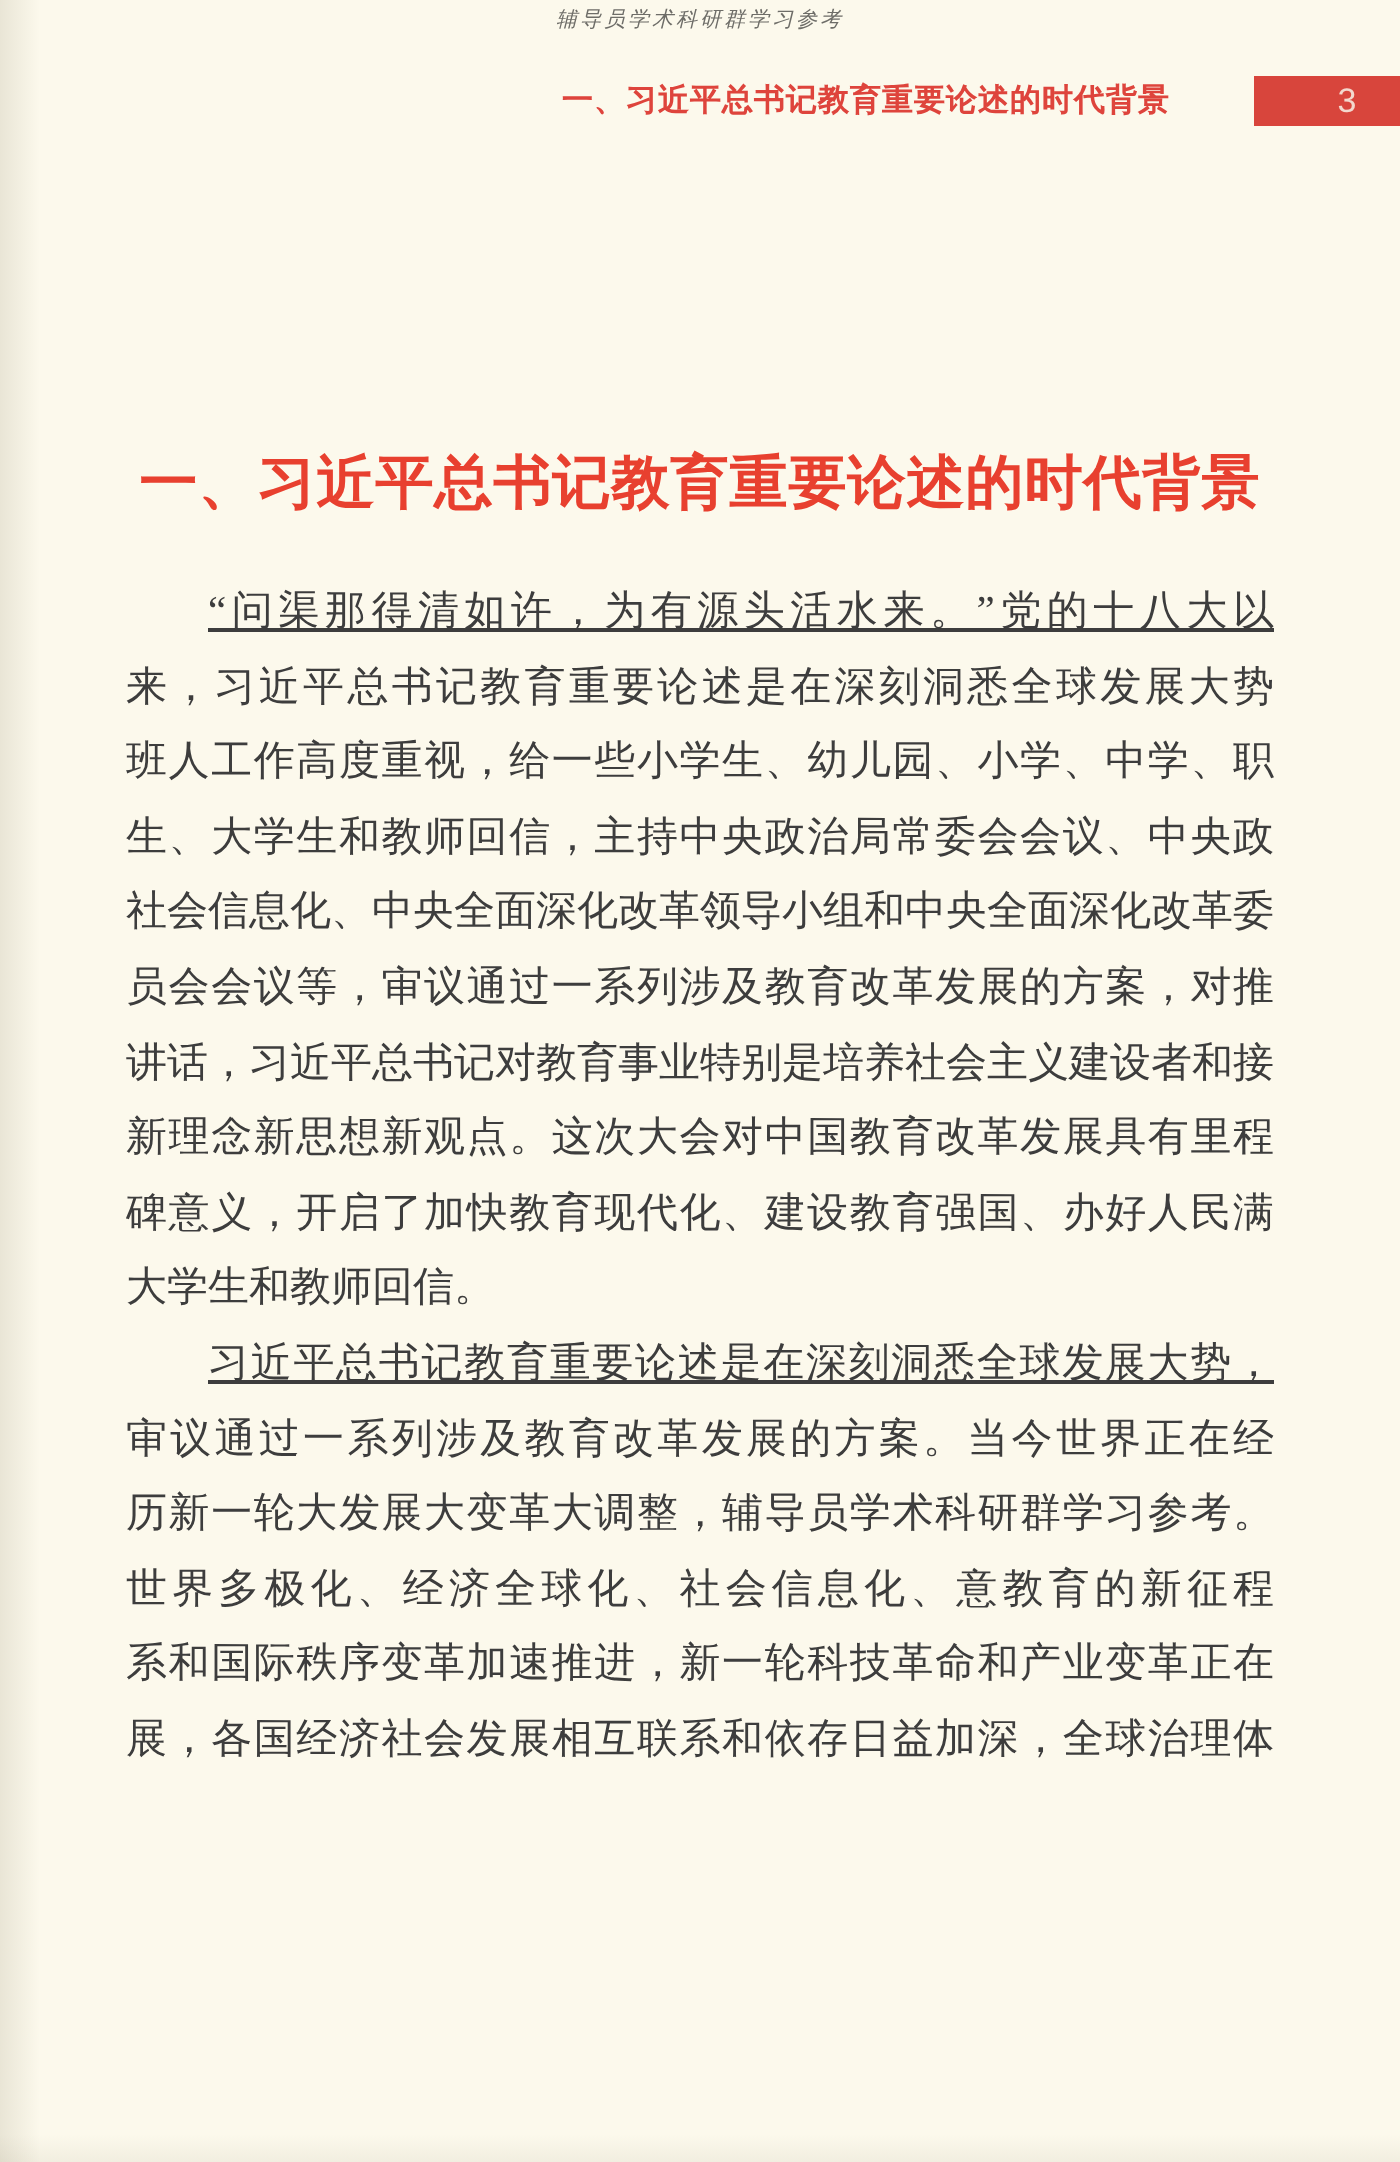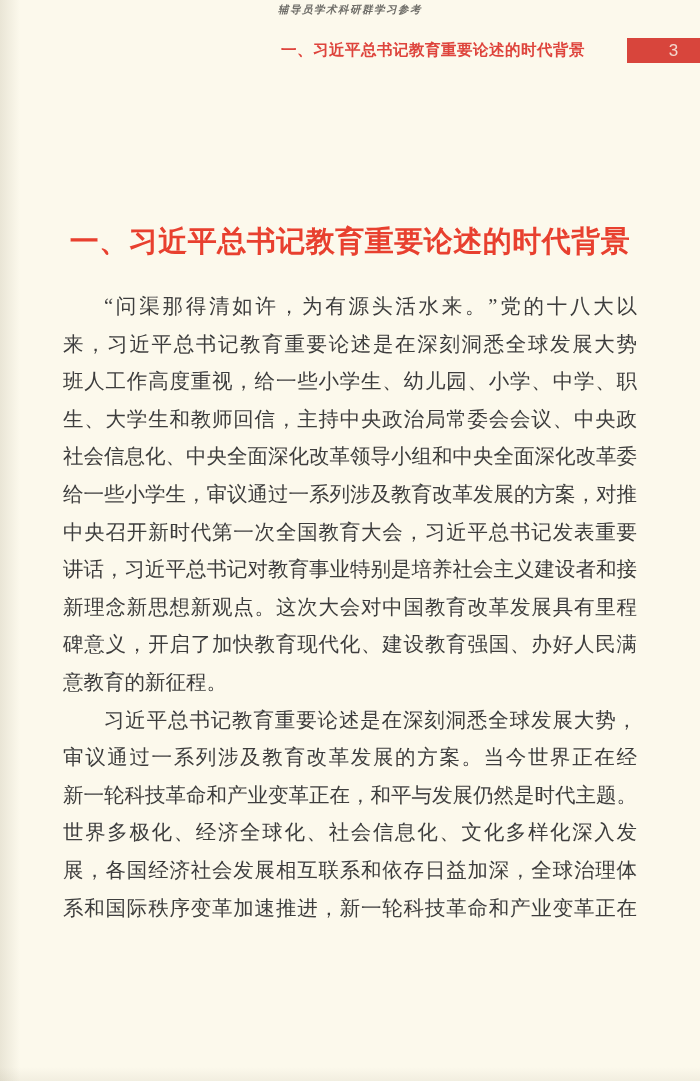--- a/index.html
+++ b/index.html
@@ -22,21 +22,20 @@
     pointer-events:none;
   }
   .top-note{
     position:absolute;top:3px;left:0;right:0;
     text-align:center;
     font-family:"DejaVu Serif",serif;
     font-style:italic;
     font-size:10.5px;
     letter-spacing:1.5px;
     color:var(--note-gray,#6e6d68);
-    font-weight:bold;
   }
   .running-header{
     position:absolute;top:37px;right:0;
     display:flex;align-items:center;height:26px;
   }
   .rh-title{
     font-family:"Liberation Sans",sans-serif;
     font-size:15.5px;font-weight:600;
     letter-spacing:.5px;
     color:var(--header-red,#de443c);
@@ -68,20 +67,21 @@
     font-size:20.5px;
     line-height:37.6px;
     letter-spacing:0;
   }
   .line.fill{
     text-align:justify;
     text-align-last:justify;
   }
   .line.indent{
     text-indent:41px;
+    text-decoration:underline;
   }
 </style>
 </head>
 <body>
 
 <div class="page">
 
   <div class="top-note">辅导员学术科研群学习参考</div>
 
   <div class="running-header">
@@ -92,27 +92,26 @@
   </div>
 
   <h1 class="chapter-title">一、习近平总书记教育重要论述的时代背景</h1>
 
   <main class="body-text">
       <div class="line indent fill">“问渠那得清如许，为有源头活水来。”党的十八大以</div>
       <div class="line fill">来，习近平总书记教育重要论述是在深刻洞悉全球发展大势</div>
       <div class="line fill">班人工作高度重视，给一些小学生、幼儿园、小学、中学、职</div>
       <div class="line fill">生、大学生和教师回信，主持中央政治局常委会会议、中央政</div>
       <div class="line fill">社会信息化、中央全面深化改革领导小组和中央全面深化改革委</div>
-      <div class="line fill">给一些小学生，审议通过一系列涉及教育改革发展的方案，对推</div>
-      <div class="line fill">中央召开新时代第一次全国教育大会，习近平总书记发表重要</div>
+      <div class="line fill">员会会议等，审议通过一系列涉及教育改革发展的方案，对推</div>
       <div class="line fill">讲话，习近平总书记对教育事业特别是培养社会主义建设者和接</div>
       <div class="line fill">新理念新思想新观点。这次大会对中国教育改革发展具有里程</div>
       <div class="line fill">碑意义，开启了加快教育现代化、建设教育强国、办好人民满</div>
-      <div class="line">意教育的新征程。</div>
+      <div class="line">大学生和教师回信。</div>
       <div class="line indent fill">习近平总书记教育重要论述是在深刻洞悉全球发展大势，</div>
       <div class="line fill">审议通过一系列涉及教育改革发展的方案。当今世界正在经</div>
-      <div class="line fill">新一轮科技革命和产业变革正在，和平与发展仍然是时代主题。</div>
-      <div class="line fill">世界多极化、经济全球化、社会信息化、文化多样化深入发</div>
+      <div class="line fill">历新一轮大发展大变革大调整，辅导员学术科研群学习参考。</div>
+      <div class="line fill">世界多极化、经济全球化、社会信息化、意教育的新征程</div>
+      <div class="line fill">系和国际秩序变革加速推进，新一轮科技革命和产业变革正在</div>
       <div class="line fill">展，各国经济社会发展相互联系和依存日益加深，全球治理体</div>
-      <div class="line fill">系和国际秩序变革加速推进，新一轮科技革命和产业变革正在</div>
     </main>
 
 </div>
 
 </body></html>

